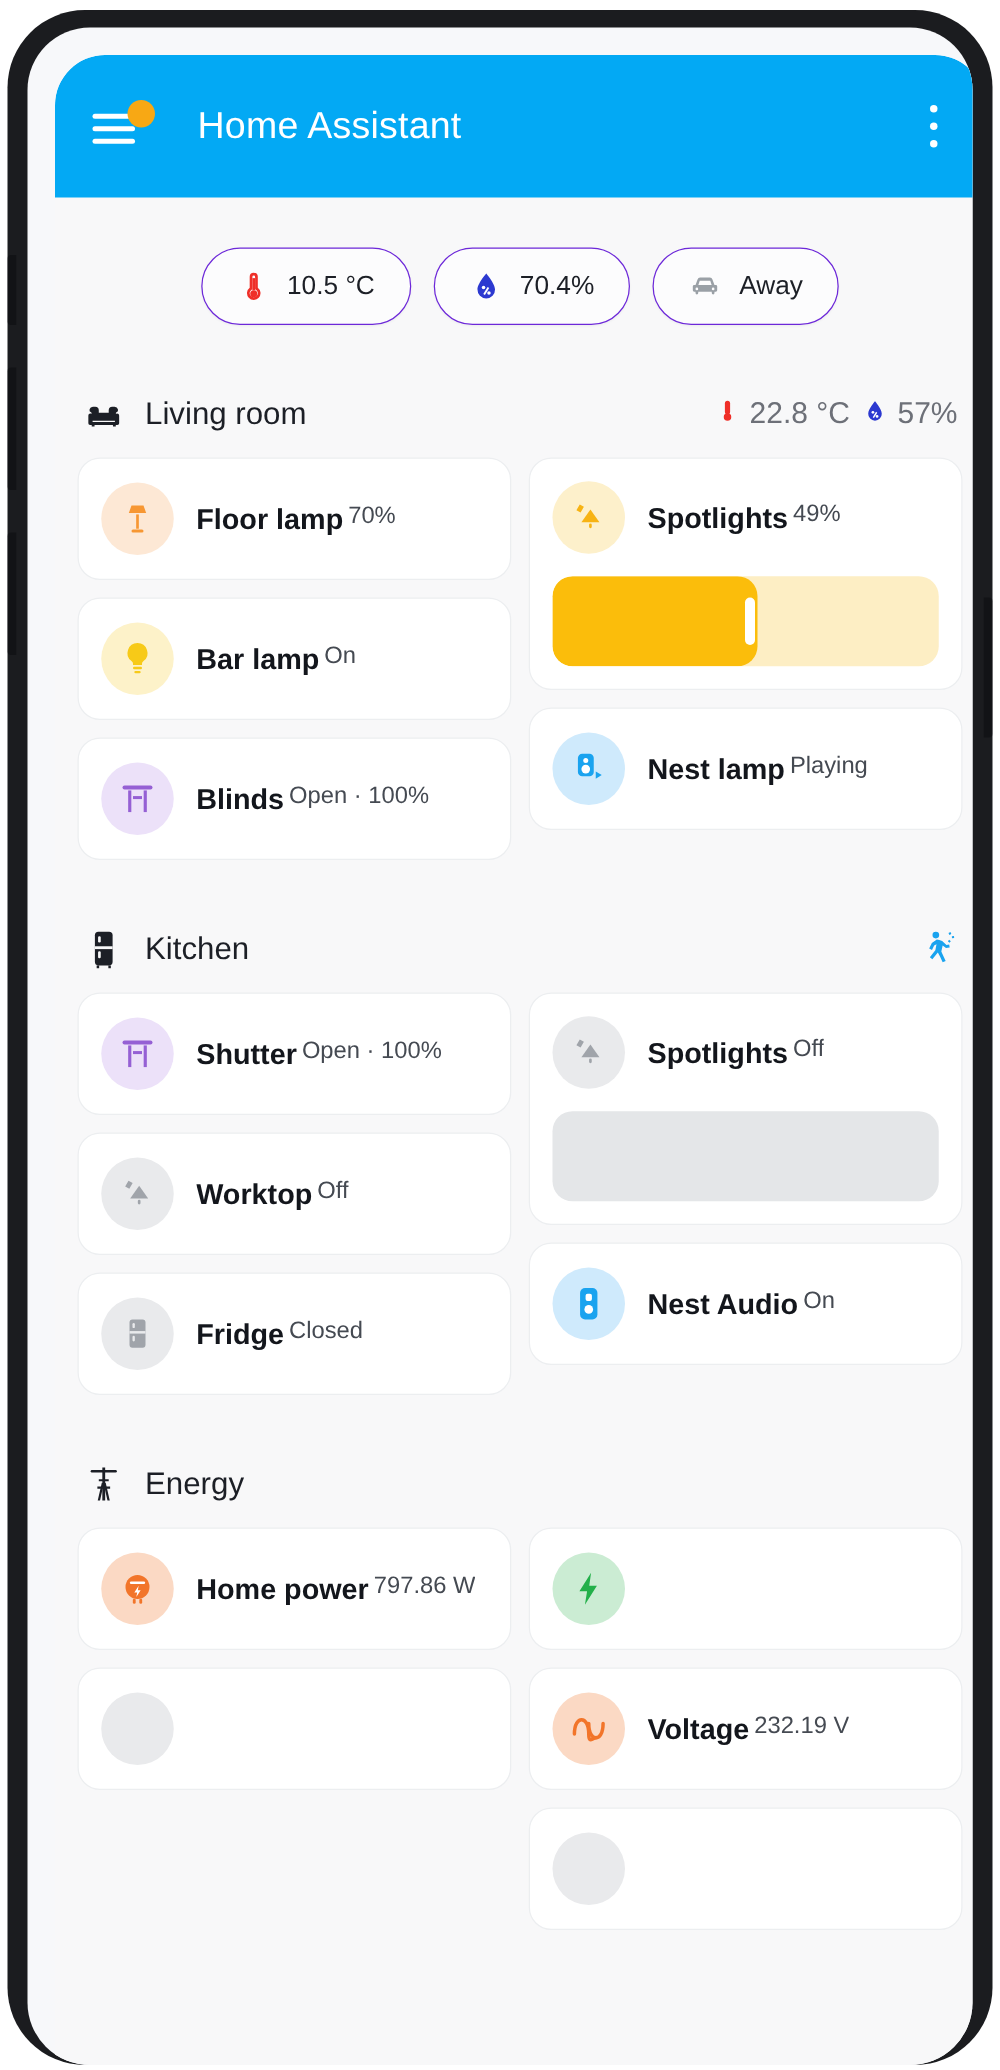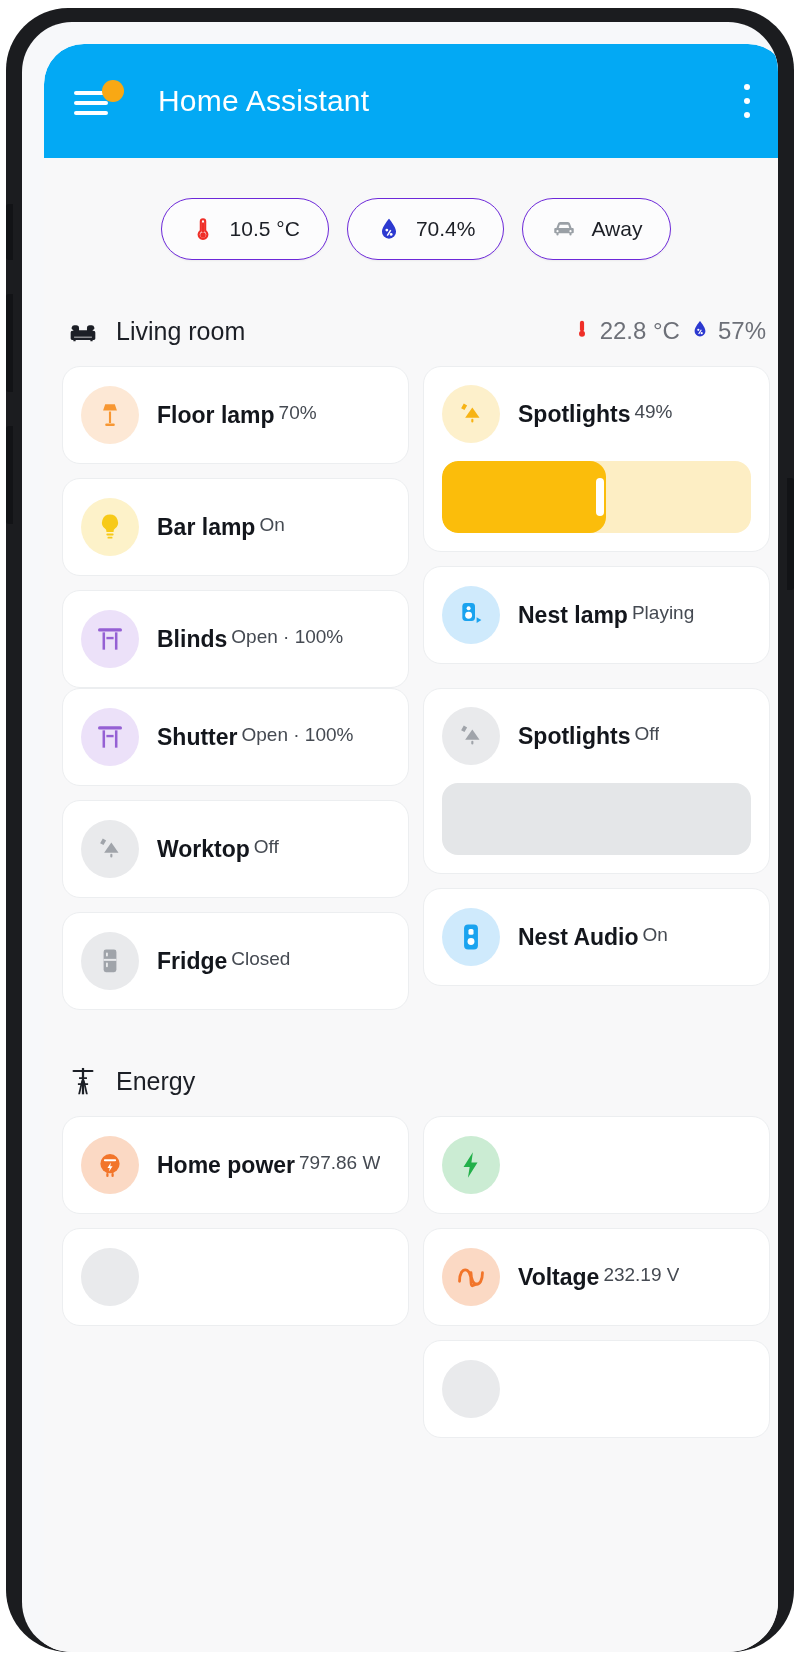--- a/index.html
+++ b/index.html
@@ -406,20 +406,41 @@
               </span>
               <span class="tile-txt">
                 <span class="tile-name">Nest lamp</span>
                 <span class="tile-state">Playing</span>
               </span>
             </div>
 
           </div>
         </div>
 
+        <div class="section-head">
+          <span class="section-icon">
+            <svg viewBox="0 0 24 24">
+                <rect x="7" y="2.4" width="10" height="19" rx="2" fill="#1c1f26"></rect>
+                <rect x="7" y="10.6" width="10" height="1.6" fill="#f8f8f9"></rect>
+                <rect x="8.8" y="5" width="1.5" height="3.4" rx=".7" fill="#f8f8f9"></rect>
+                <rect x="8.8" y="13.4" width="1.5" height="4" rx=".7" fill="#f8f8f9"></rect>
+                <rect x="8" y="21.4" width="1.4" height="1.6" fill="#1c1f26"></rect>
+                <rect x="14.6" y="21.4" width="1.4" height="1.6" fill="#1c1f26"></rect>
+              </svg>
+          </span>
+          <span class="section-title">Kitchen</span>
+          <span class="section-spacer"></span>
+          <span class="sec-motion">
+            <svg viewBox="0 0 24 24">
+                <circle cx="11" cy="3.8" r="2" fill="#1aa3ef"></circle>
+                <path fill="#1aa3ef" d="M11.6 6.4l-3 2.1-1.6 3.4 1.7.8 1.3-2.6 1.4-.8-.7 3.6-3.3 4.2 1.5 1.2 3.3-4 1.3 2.3 1.6 3.5 1.8-.8-1.6-3.4-1-2.3.8-3.5 2 1.5 2.2-.4-.3-1.8-1.6.3-2.6-2.3-1.7-.7z"></path>
+                <path fill="#1aa3ef" d="M18.6 2.6l1.2-.6.5 1.1-1.2.6zM20.6 4.5l1.3-.2.1 1.2-1.3.2zM19 6.6l1 .9-.8.9-1-.9z"></path>
+              </svg>
+          </span>
+        </div>
 
         <div class="grid">
           <div class="col">
 
             <div class="tile">
               <span class="tile-icon" style="background:#ece1f9">
                 <svg viewBox="0 0 24 24">
                     <rect x="3" y="4" width="18" height="2.4" rx="1.2" fill="#9560d4"></rect>
                     <rect x="6.4" y="7" width="1.9" height="13" fill="#9560d4"></rect>
                     <rect x="15.7" y="7" width="1.9" height="13" fill="#9560d4"></rect>

